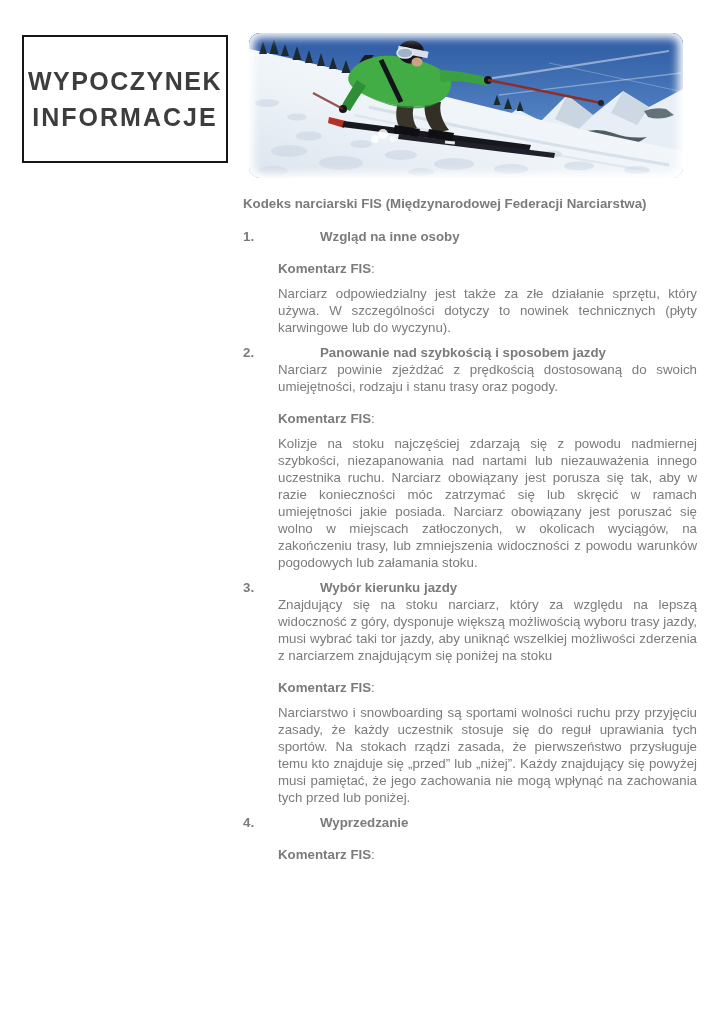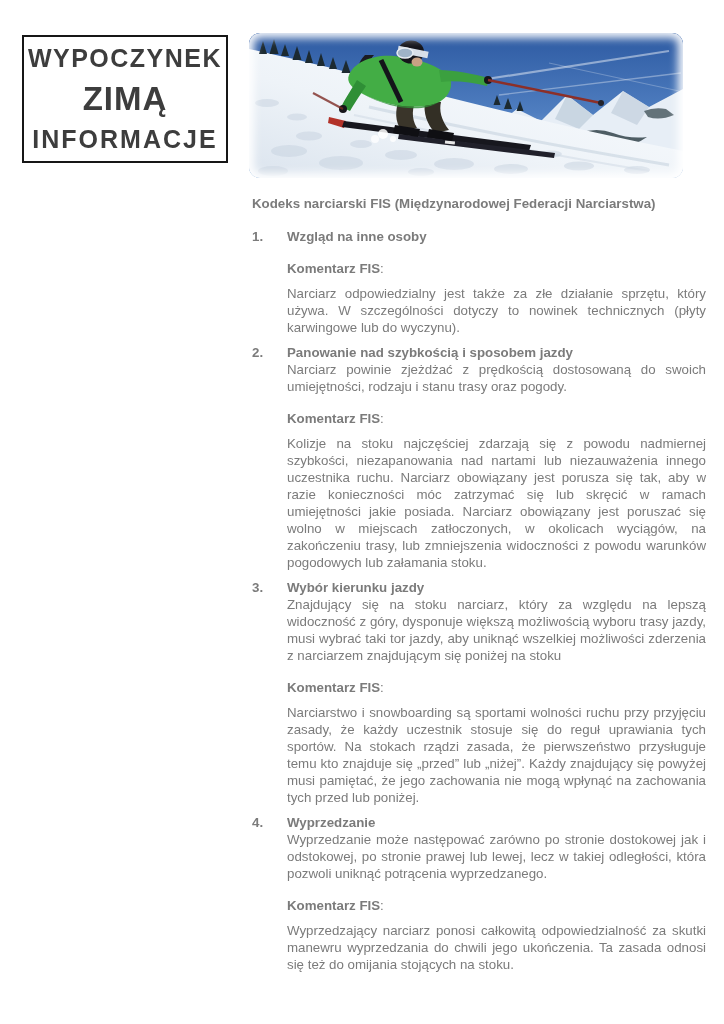--- a/index.html
+++ b/index.html
@@ -35,43 +35,42 @@
   }
   .photo svg { display:block; width:434px; height:145px; }
   .photo-vignette {
     position:absolute; inset:0; border-radius:11px;
     box-shadow: inset 0 0 9px 5px rgba(255,255,255,0.95);
     pointer-events:none;
   }
 
   
   .content {
-    position:absolute; left:252px; top:195px;
+    position:absolute; left:243px; top:195px;
     width:454px;
     color:#7b7b7b;
     font-size:13.3px; line-height:17px;
   }
   .doc-heading { font-weight:bold; margin:0 0 16px 0; }
   .section { margin:0 0 8px 0; }
   .sec-head { display:flex; font-weight:bold; }
   .sec-num { width:35px; flex:0 0 35px; }
-  .sec-title { flex:1; }
+  .sec-title { flex:1;margin-left:42px; }
   .sec-body { margin:0 0 0 35px; text-align:justify; }
   .comment-head { margin:15px 0 0 35px; }
   .comment-head .lbl { font-weight:bold; }
   .sec-comment { margin:8px 0 0 35px; text-align:justify; }
 </style>
 </head>
 <body>
 
 <div class="page">
 
   <div class="title-box">
     <div class="tb-line1">WYPOCZYNEK</div>
-    <div class="tb-line2">ZIMĄ</div>
     <div class="tb-line3">INFORMACJE</div>
   </div>
 
   <div class="photo">
     <svg viewBox="0 0 434 145" xmlns="http://www.w3.org/2000/svg">
       <defs>
         <linearGradient id="sky" x1="0" y1="0" x2="0" y2="1">
           <stop offset="0" stop-color="#2d5aa2"></stop>
           <stop offset="0.55" stop-color="#4f7ec0"></stop>
           <stop offset="1" stop-color="#9dc0e6"></stop>
@@ -208,19 +207,17 @@
       <p class="sec-body">Znajdujący się na stoku narciarz, który za względu na lepszą widoczność z góry, dysponuje większą możliwością wyboru trasy jazdy, musi wybrać taki tor jazdy, aby uniknąć wszelkiej możliwości zderzenia z narciarzem znajdującym się poniżej na stoku</p>
       <p class="comment-head"><span class="lbl">Komentarz FIS</span><span>:</span></p>
       <p class="sec-comment">Narciarstwo i snowboarding są sportami wolności ruchu przy przyjęciu zasady, że każdy uczestnik stosuje się do reguł uprawiania tych sportów. Na stokach rządzi zasada, że pierwszeństwo przysługuje temu kto znajduje się „przed” lub „niżej”. Każdy znajdujący się powyżej musi pamiętać, że jego zachowania nie mogą wpłynąć na zachowania tych przed lub poniżej.</p>
     </div>
 
     <div class="section">
       <div class="sec-head">
         <span class="sec-num">4.</span>
         <span class="sec-title">Wyprzedzanie</span>
       </div>
-      <p class="sec-body">Wyprzedzanie może następować zarówno po stronie dostokowej jak i odstokowej, po stronie prawej lub lewej, lecz w takiej odległości, która pozwoli uniknąć potrącenia wyprzedzanego.</p>
-      <p class="comment-head"><span class="lbl">Komentarz FIS</span><span>:</span></p>
-      <p class="sec-comment">Wyprzedzający narciarz ponosi całkowitą odpowiedzialność za skutki manewru wyprzedzania do chwili jego ukończenia. Ta zasada odnosi się też do omijania stojących na stoku.</p>
+      <p class="comment-head"><span class="lbl">Komentarz FIS</span><span>:</span></p>
     </div>
   </div>
 
 </div>
 
 </body></html>

